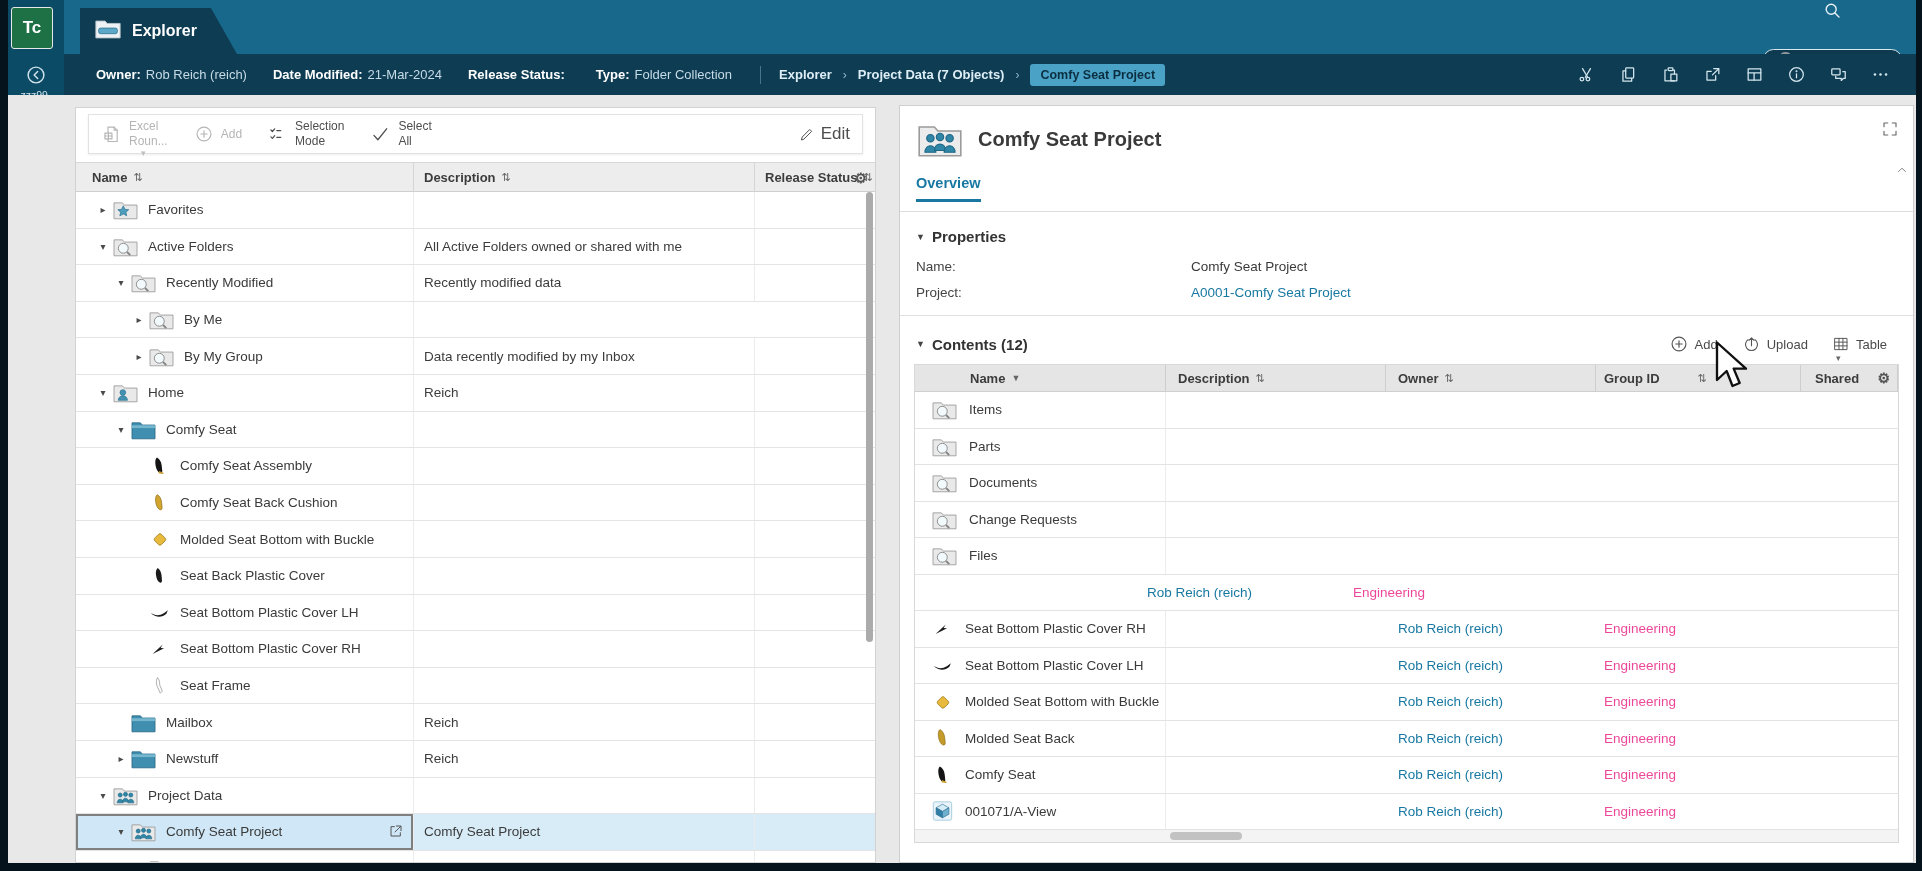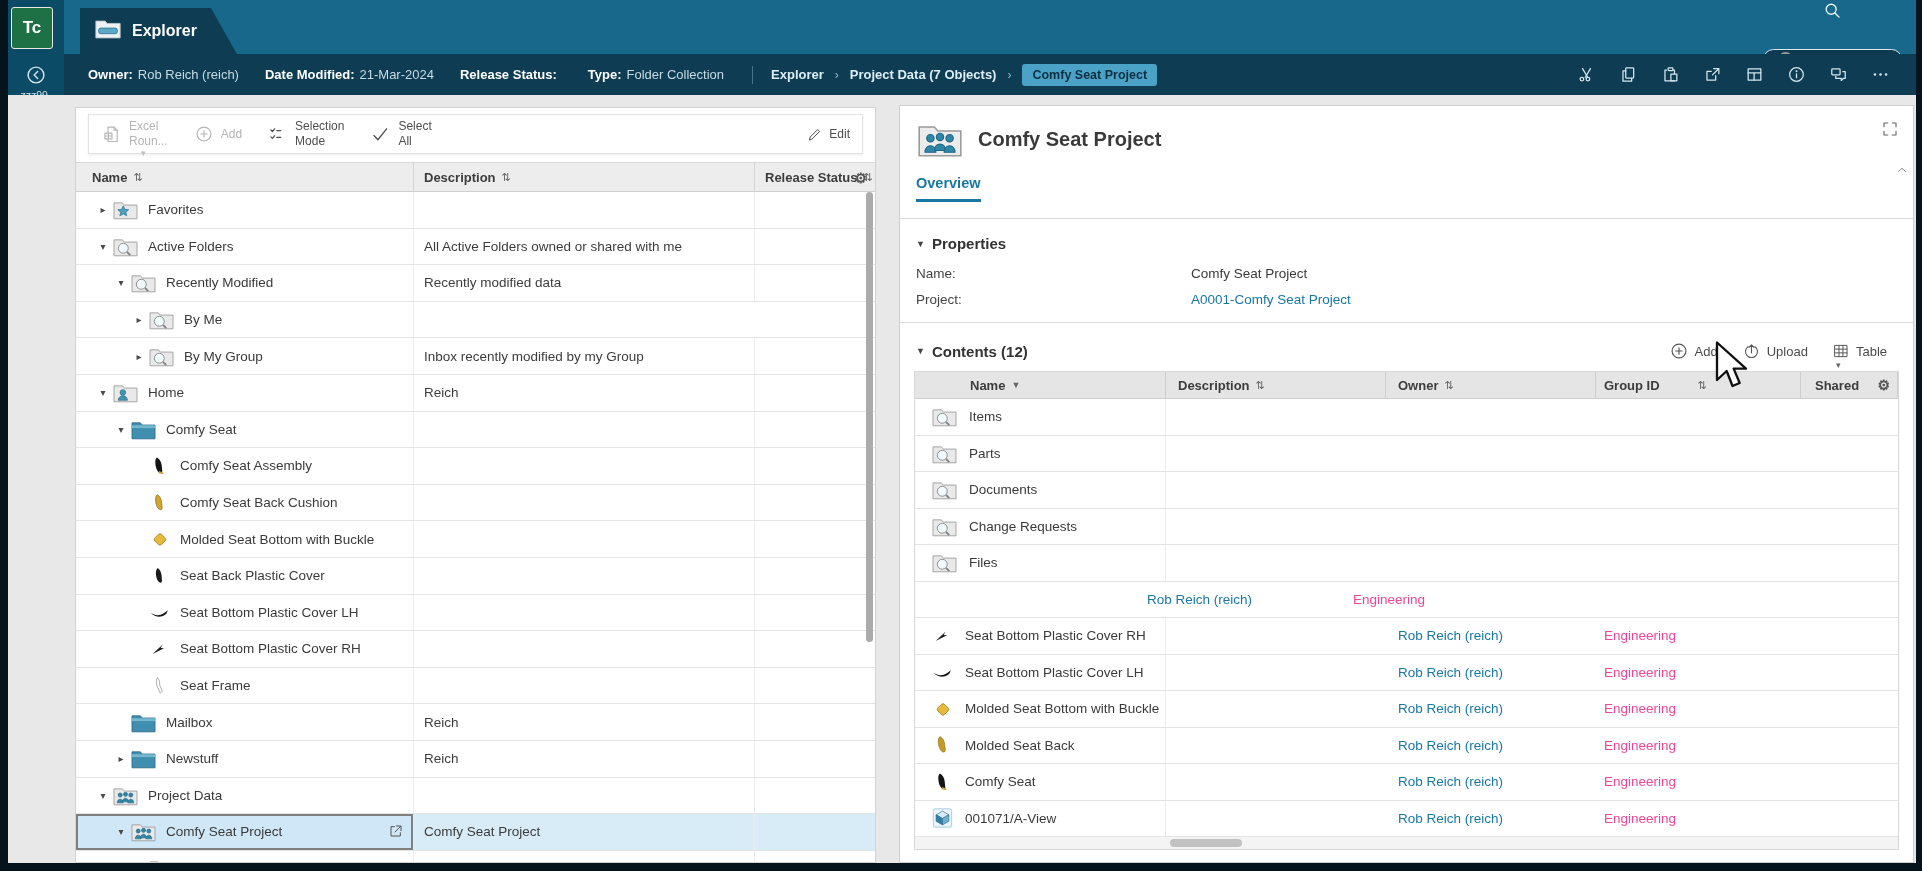--- a/index.html
+++ b/index.html
@@ -20,21 +20,21 @@
   .dots { font-size:13px; letter-spacing:2px; color:#e8f1f6; }
 
   
   .sidebar { position:absolute; left:8px; top:0; width:56px; bottom:8px; background:#0b4b66; }
   .logo { position:absolute; left:3px; top:7px; width:42px; height:42px; background:#1e7145; border:1px solid #e8e8e8; border-radius:3px; color:#fff; font-weight:bold; font-size:17px; display:flex; align-items:center; justify-content:center; }
   .nav { position:absolute; top:64px; left:0; width:56px; display:flex; flex-direction:column; gap:13px; }
   .nav-item { display:flex; flex-direction:column; align-items:center; gap:3px; color:#cfe3ec; cursor:pointer; }
   .nav-item .lbl { font-size:10.5px; text-align:center; max-width:54px; overflow-wrap:anywhere; line-height:1.25; }
 
   
-  .infobar { position:absolute; left:64px; top:54px; right:6px; height:41px; background:#0e3c53; display:flex; align-items:center; padding-left:24px; }
+  .infobar { position:absolute; left:64px; top:54px; right:6px; height:41px; background:#0e3c53; display:flex; align-items:center; padding-left:32px; }
   .field { display:flex; gap:5px; margin-right:26px; white-space:nowrap; }
   .field .fl { color:#fff; font-size:13px; font-weight:bold; }
   .field .fv { color:#c6dbe6; font-size:13px; }
   .bardiv { width:1px; height:18px; background:#46768e; margin:0 18px 0 2px; }
   .crumbs { display:flex; align-items:center; gap:11px; }
   .crumb { color:#ddeef6; font-size:13px; font-weight:bold; cursor:pointer; white-space:nowrap; }
   .chev { color:#8fb6c9; font-size:12px; }
   .crumb-cur { background:#4aa2c6; color:#0b2e41; font-size:12.5px; font-weight:bold; border-radius:3px; padding:4px 10px; white-space:nowrap; }
   .bar-actions { margin-left:auto; margin-right:26px; display:flex; align-items:center; gap:23px; color:#d4e6ee; }
   .bar-actions span { display:flex; cursor:pointer; }
@@ -42,21 +42,21 @@
   
   .content { position:absolute; left:8px; right:6px; top:95px; bottom:8px; background:#e8e8e8; }
 
   
   .lpane { position:absolute; left:67px; top:12px; width:801px; bottom:0; background:#fff; border:1px solid #d2d2d2; overflow:hidden; }
   .ltoolbar { margin:6px 12px 0; height:40px; background:#fff; border:1px solid #e2e2e2; box-shadow:0 1px 2px rgba(0,0,0,.07); display:flex; align-items:center; padding:0 12px; gap:26px; }
   .tbtn { display:flex; align-items:center; gap:7px; font-size:12px; color:#4e4e4e; cursor:pointer; position:relative; }
   .tbtn.dis { color:#b5b5b5; cursor:default; }
   .tbtn .two { white-space:pre-line; line-height:1.25; }
   .excel-caret { position:absolute; left:40px; bottom:-9px; font-size:9px; color:#c0c0c0; }
-  .tbtn.edit { margin-left:auto; gap:6px; font-size:12px; }
+  .tbtn.edit { margin-left:auto; gap:6px; font-size:17px; }
   .thead { margin-top:8px; height:30px; background:#ededed; border-top:1px solid #d8d8d8; border-bottom:1px solid #cfcfcf; display:flex; align-items:center; font-size:13px; font-weight:bold; color:#3c3c3c; position:relative; }
   .thead .hc1 { width:338px; padding-left:16px; border-right:1px solid #d5d5d5; height:100%; display:flex; align-items:center; }
   .thead .hc2 { width:341px; padding-left:10px; border-right:1px solid #d5d5d5; height:100%; display:flex; align-items:center; }
   .thead .hc3 { flex:1; padding-left:10px; display:flex; align-items:center; }
   .sort { font-size:11px; color:#666; margin-left:6px; font-weight:normal; }
   .hgear { position:absolute; right:8px; top:7px; font-size:14px; color:#555; cursor:pointer; }
   .trows { position:relative; }
   .trow { display:flex; height:36.6px; border-bottom:1px solid #e4e4e4; font-size:13.5px; color:#3a3a3a; }
   .tname { width:338px; border-right:1px solid #ececec; display:flex; align-items:center; position:relative; }
   .tdesc { width:341px; border-right:1px solid #ececec; display:flex; align-items:center; padding-left:10px; color:#3c3c3c; }
@@ -67,21 +67,21 @@
   .ticon { margin-right:9px; flex:none; display:flex; }
   .rowshare { position:absolute; right:9px; top:9px; color:#555; }
   .vscroll { position:absolute; right:2px; top:84px; width:7px; height:450px; background:#ababab; border-radius:4px; }
 
   
   .rpane { position:absolute; left:891px; top:10px; width:1015px; bottom:0; background:#fff; border:1px solid #cfcfcf; overflow:hidden; }
   .rhead { display:flex; align-items:center; gap:14px; padding:12px 16px 8px; }
   .rtitle { font-size:20px; font-weight:bold; color:#3a3a3a; }
   .rexpand { position:absolute; right:14px; top:14px; color:#666; cursor:pointer; }
   .rscrollup { position:absolute; right:5px; top:58px; color:#888; cursor:pointer; }
-  .rtabs { border-bottom:1px solid #ddd; padding:6px 16px 16px; }
+  .rtabs { border-bottom:1px solid #ddd; padding:6px 16px 9px; }
   .rtab { display:inline-block; color:#1878a2; font-size:14.5px; font-weight:bold; padding-bottom:8px; border-bottom:3px solid #1878a2; cursor:pointer; }
   .sect-head { display:flex; align-items:center; padding:16px 16px 8px; }
   .sect-title { font-size:15px; font-weight:bold; color:#333; cursor:pointer; }
   .tri { font-size:9px; color:#444; margin-right:7px; }
   .prop-row { display:flex; padding:4px 16px; font-size:13.5px; height:26px; align-items:center; }
   .prop-row .pl { width:275px; color:#444; }
   .prop-row .pv { color:#3a3a3a; }
   .prop-row .pv.link { color:#1878a2; cursor:pointer; }
   .sect-div { border-bottom:1px solid #e0e0e0; margin:10px 0 2px; }
   .c-buttons { margin-left:auto; display:flex; align-items:center; gap:24px; margin-right:10px; }
@@ -443,21 +443,21 @@
               <span class="arrow">▸</span>
               <span class="ticon">
                 <svg viewBox="0 0 30 26" width="27" height="23">
                   <path d="M2 5.5h9.5l2.2 2.5H28v15.5H2z" fill="#e9e9e9" stroke="#9b9b9b"></path>
                   <circle cx="12.5" cy="15" r="5.6" fill="#f2fafd" stroke="#828282"></circle>
                   <path d="M16.7 19.2l3.7 3.5" stroke="#828282" stroke-width="2" fill="none"></path>
                 </svg>
               </span>
               <span>By My Group</span>
             </div>
-            <div class="tdesc">Inbox recently modified by my Group</div>
+            <div class="tdesc">Data recently modified by my Inbox</div>
             <div class="trel"></div>
           </div>
           <div class="trow">
             <div class="tname" style="padding-left: 18px;">
               <span class="arrow">▾</span>
               <span class="ticon">
                 <svg viewBox="0 0 30 26" width="27" height="23">
                   <path d="M2 5.5h9.5l2.2 2.5H28v15.5H2z" fill="#e9e9e9" stroke="#9b9b9b"></path>
                   <circle cx="12" cy="13" r="3.2" fill="#4392b2" stroke="#2e7694" stroke-width="0.8"></circle>
                   <path d="M6.8 21.8c0-3 2.3-5.1 5.2-5.1s5.2 2.1 5.2 5.1z" fill="#4392b2" stroke="#2e7694" stroke-width="0.8"></path>

